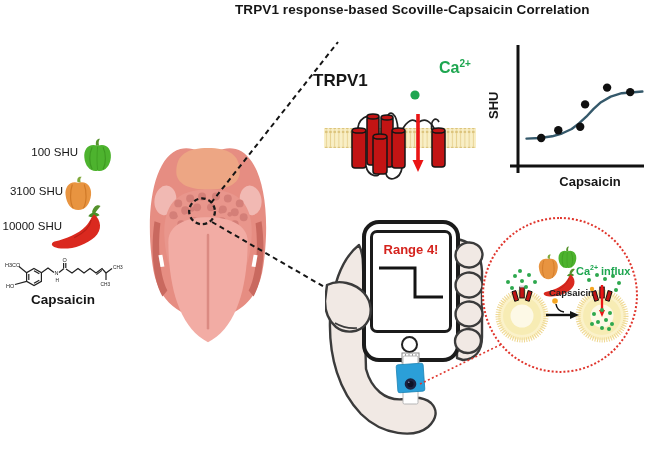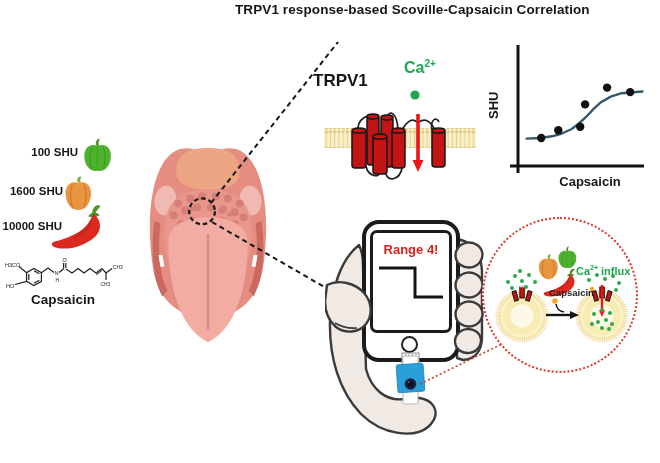--- a/index.html
+++ b/index.html
@@ -1,23 +1,23 @@
 <!DOCTYPE html>
 <html><head>
 <meta charset="utf-8">
 <style>
   html,body{margin:0;padding:0;background:#fff;}
   #canvas{position:relative;width:660px;height:463px;background:#fff;overflow:hidden;
           font-family:"Liberation Sans",sans-serif;color:#111;}
   .abs{position:absolute;}
   .title{font-weight:bold;font-size:13.5px;text-align:left;letter-spacing:.1px;color:#161616;}
-  .shu{font-weight:bold;font-size:11.5px;text-align:right;color:#161616;white-space:nowrap;}
+  .shu{font-weight:normal;font-size:11.5px;text-align:right;color:#161616;white-space:nowrap;}
   .caps-label{font-weight:bold;font-size:13.5px;text-align:center;color:#161616;}
   .trpv1{font-weight:bold;font-size:17px;color:#161616;}
-  .ca-big{font-weight:bold;font-size:16px;color:#1ea650;}
+  .ca-big{font-weight:bold;font-size:16px;color:#1ea650;margin-left:35px;}
   .ca-big sup{font-size:10px;}
   .ylabel{position:absolute;left:486px;top:82px;width:16px;height:46px;font-weight:bold;font-size:13px;
           writing-mode:vertical-rl;transform:rotate(180deg);text-align:center;color:#161616;}
   .xlabel{font-weight:bold;font-size:13px;text-align:center;color:#161616;}
   .phone{position:absolute;left:362px;top:220px;width:98px;height:142px;background:#fff;
          border:4px solid #1b1b1b;border-radius:17px;box-sizing:border-box;z-index:4;}
   .screen{position:absolute;left:370px;top:230px;width:82px;height:103px;background:#fff;
           border:3px solid #1b1b1b;border-radius:7px;box-sizing:border-box;z-index:5;}
   .range-text{position:absolute;left:0;top:9px;width:100%;text-align:center;
               font-weight:bold;font-size:13px;}
@@ -56,21 +56,21 @@
         <path d="M45,13 C48,8 54,8 57,12 C53,14 49,15 45,13 Z" fill="#4a8f28"></path>
         <path d="M51,11 C59,17 60,28 52,35 C42,44 26,49 13,47 C6,46 4,42 9,40 C22,37 34,32 42,24 C47,19 48,14 51,11 Z" fill="#da291f"></path>
         <path d="M48,17 C47,24 40,31 30,36" stroke="#b81f16" stroke-width="1.2" fill="none"></path>
       </g>
     </defs>
   </svg>
 
   <div class="abs title" style="left:235px;top:2px;width:425px;">TRPV1 response-based Scoville-Capsaicin Correlation</div>
 
   <div class="abs shu" style="left:16px;top:146px;width:62px;">100 SHU</div>
-  <div class="abs shu" style="left:6px;top:185px;width:57px;">1600 SHU</div>
+  <div class="abs shu" style="left:6px;top:185px;width:57px;">3100 SHU</div>
   <div class="abs shu" style="left:0px;top:220px;width:62px;">10000 SHU</div>
 
   <svg class="abs" style="left:40px;top:130px;" width="115" height="128" viewBox="0 0 115 128">
     <use href="#pep-bell" transform="translate(42,8) scale(0.78)"></use>
     <use href="#pep-habanero" transform="translate(23,46) scale(0.85)"></use>
     <use href="#pep-chili" transform="translate(6,74) scale(0.94)"></use>
   </svg>
 
   <svg class="abs" style="left:4px;top:254px;" width="138" height="42" viewBox="0 0 138 42">
     <g stroke="#222" stroke-width="1.2" fill="none">

